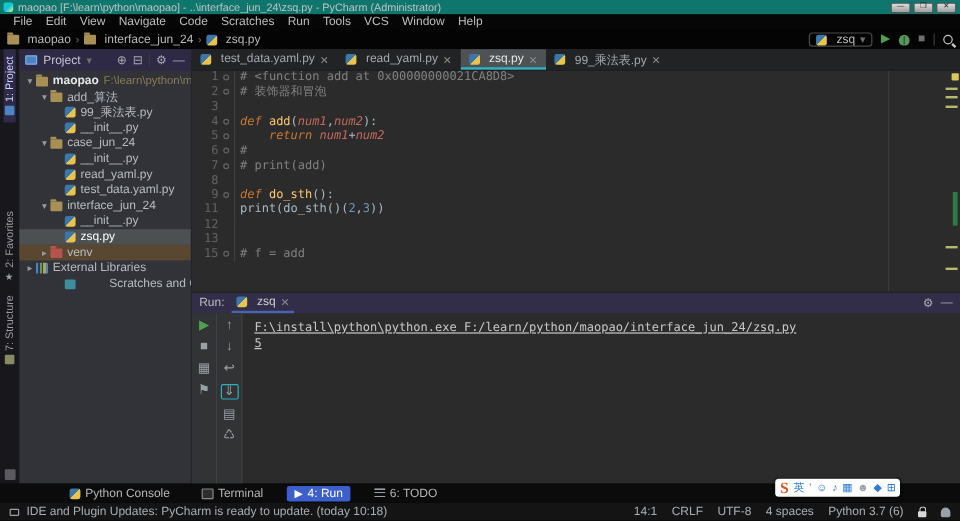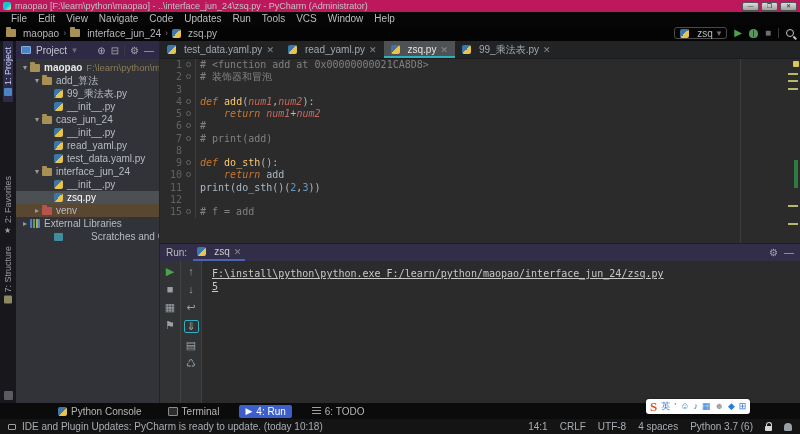--- a/index.html
+++ b/index.html
@@ -1,21 +1,21 @@
 <!DOCTYPE html>
 <html><head>
 <meta charset="utf-8">
 <style>
   * { margin:0; padding:0; box-sizing:border-box; }
   html,body { width:800px; height:434px; overflow:hidden; background:#000; }
   body { font-family:"Liberation Sans", sans-serif; position:relative; color:#BBBBBB; }
   .app { width:800px; height:434px; display:flex; flex-direction:column; }
 
   
-  .titlebar { height:12px; background:#be185d; display:flex; align-items:center; padding:0 3px; flex:0 0 auto; }
+  .titlebar { height:12px; background:#0f766e; display:flex; align-items:center; padding:0 3px; flex:0 0 auto; }
   .pc-logo { width:8px; height:8px; border-radius:2px; margin-right:4px;
              background:linear-gradient(135deg,#21D789 0%,#07C3F2 50%,#FCF84A 100%); }
   .title-text { font-size:9px; color:#c2c2c2; white-space:nowrap; overflow:hidden; flex:1; }
   .winbtns { display:flex; gap:2px; }
   .winbtn { width:17px; height:9px; background:linear-gradient(#dcdcdc,#9f9f9f); border:1px solid #555;
             border-radius:2px; font-size:6px; line-height:7px; text-align:center; color:#222; }
 
   
   .menubar { height:13px; background:#060606; display:flex; align-items:center; padding-left:6px; gap:1px; flex:0 0 auto; }
   .menu-item { font-size:10px; color:#bdbdbd; padding:0 5px; }
@@ -143,21 +143,21 @@
       <span class="winbtn">✕</span>
     </span>
   </div>
 
   <div class="menubar" id="menubar">
       <span class="menu-item">File</span>
       <span class="menu-item">Edit</span>
       <span class="menu-item">View</span>
       <span class="menu-item">Navigate</span>
       <span class="menu-item">Code</span>
-      <span class="menu-item">Updates</span>
+      <span class="menu-item">Scratches</span>
       <span class="menu-item">Run</span>
       <span class="menu-item">Tools</span>
       <span class="menu-item">VCS</span>
       <span class="menu-item">Window</span>
       <span class="menu-item">Help</span>
     </div>
 
   <div class="navbar">
     <div class="crumbs" id="crumbs">
         <span class="crumb">
@@ -374,33 +374,31 @@
             <span class="code-cell"></span>
           </div>
           <div class="code-row">
             <span class="gut-num">9</span>
             <span class="gut-fold">
               <span class="folddot"></span>
             </span>
             <span class="code-cell"><span class="t-kw">def </span><span class="t-fn">do_sth</span><span class="t-pl">():</span></span>
           </div>
           <div class="code-row">
-            <span class="gut-num">10</span>
-            <span class="gut-fold">
-              <span class="folddot"></span>
-            </span>
-            <span class="code-cell"><span class="t-pl">    </span><span class="t-kw">return </span><span class="t-pl">add</span></span>
-          </div>
-          <div class="code-row">
             <span class="gut-num">11</span>
             <span class="gut-fold"></span>
             <span class="code-cell"><span class="t-pl">print(do_sth()(</span><span class="t-num">2</span><span class="t-pl">,</span><span class="t-num">3</span><span class="t-pl">))</span></span>
           </div>
           <div class="code-row">
             <span class="gut-num">12</span>
+            <span class="gut-fold"></span>
+            <span class="code-cell"></span>
+          </div>
+          <div class="code-row">
+            <span class="gut-num">13</span>
             <span class="gut-fold"></span>
             <span class="code-cell"></span>
           </div>
           <div class="code-row">
             <span class="gut-num">15</span>
             <span class="gut-fold">
               <span class="folddot"></span>
             </span>
             <span class="code-cell"><span class="t-com"># f = add</span></span>
           </div>

